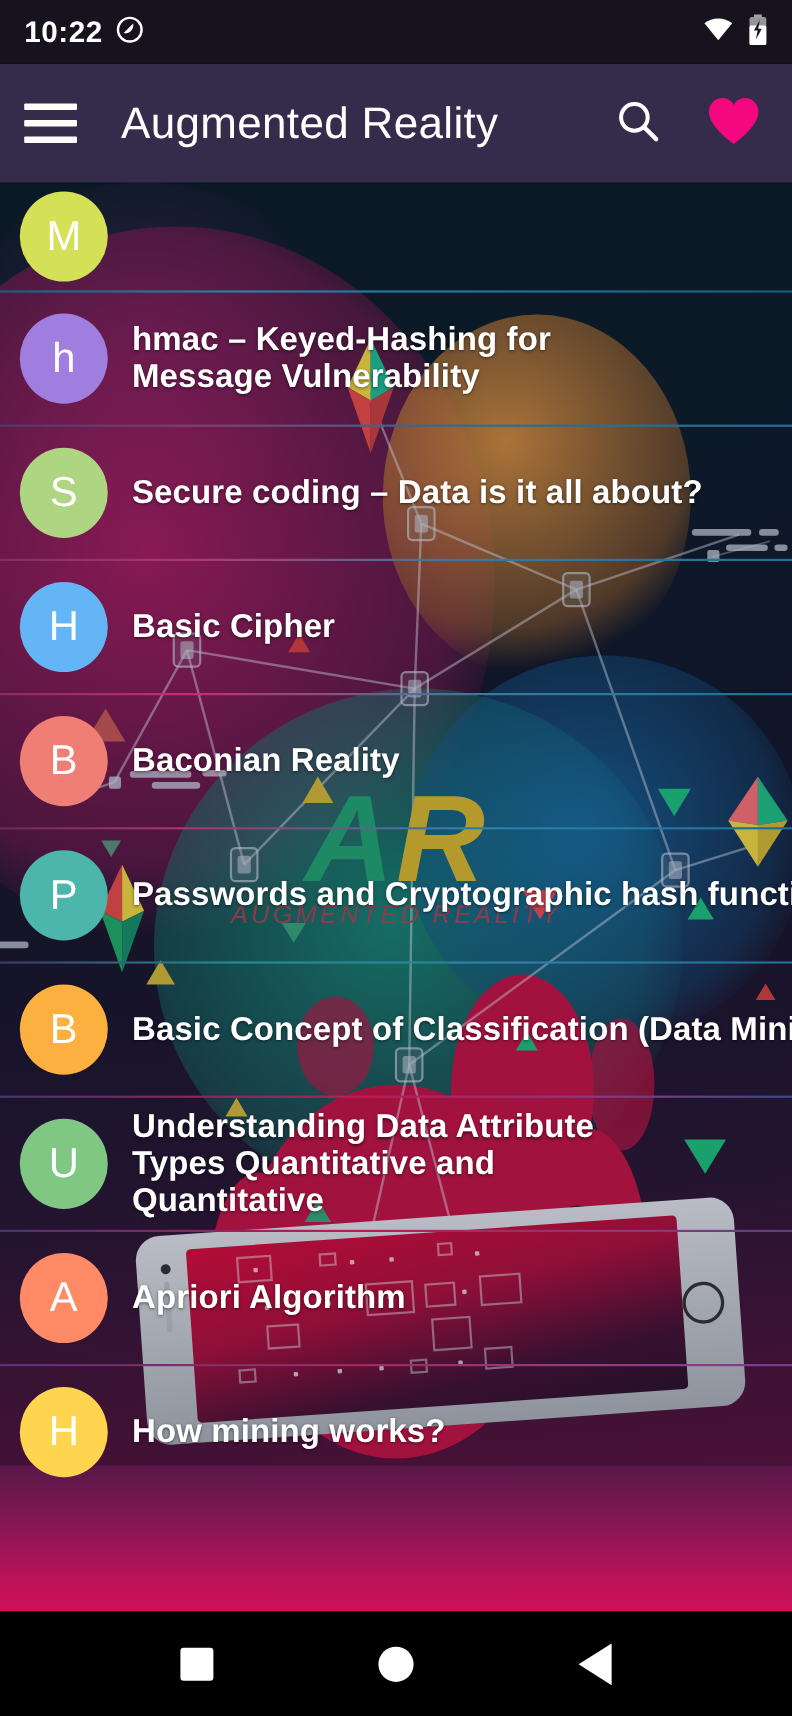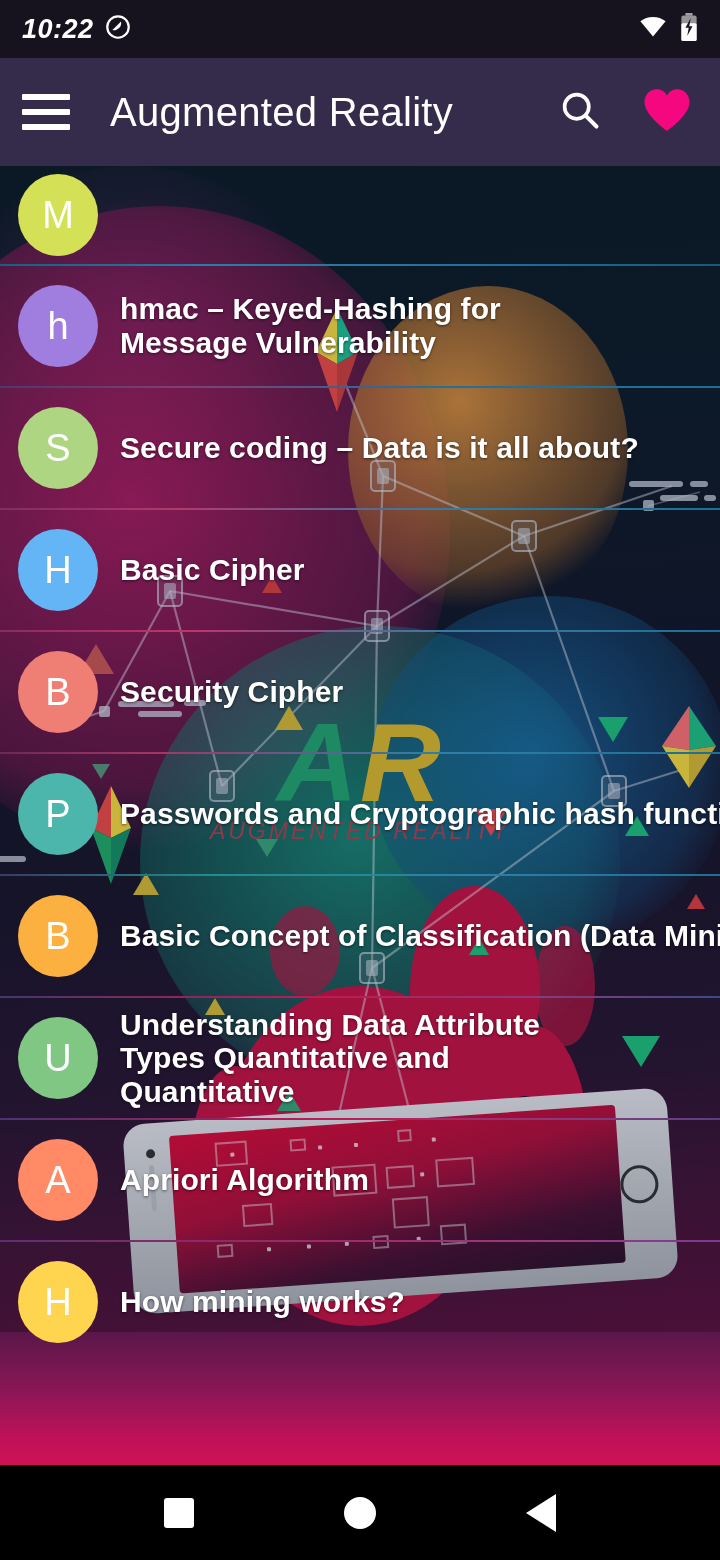--- a/index.html
+++ b/index.html
@@ -11,21 +11,20 @@
     position:relative;
   }
 
   
   .statusbar{
     position:absolute; top:0; left:0; width:720px; height:58px;
     background:#16121e;
     display:flex; align-items:center; justify-content:space-between;
     padding:0 22px;
     z-index:60;
-    font-style:italic;
   }
   .sb-left{ display:flex; align-items:center; gap:10px; }
   .sb-time{ color:#fff; font-size:27px; font-weight:700; letter-spacing:.5px; }
   .sb-right{ display:flex; align-items:center; gap:12px; }
 
   
   .appbar{
     position:absolute; top:58px; left:0; width:720px; height:108px;
     background:#342c4a;
     display:flex; align-items:center;
@@ -394,21 +393,21 @@
     <div class="avatar" style="background:#64b5f6;">
       <span>H</span>
     </div>
     <div class="row-title">Basic Cipher</div>
   </div>
 
   <div class="row" style="top:466px;height:120px;">
     <div class="avatar" style="background:#ef7e75;">
       <span>B</span>
     </div>
-    <div class="row-title">Security Cipher</div>
+    <div class="row-title">Baconian Reality</div>
   </div>
 
   <div class="row" style="top:588px;height:120px;">
     <div class="avatar" style="background:#4db6ac;">
       <span>P</span>
     </div>
     <div class="row-title" style="white-space:nowrap;">Passwords and Cryptographic hash function</div>
   </div>
 
   <div class="row" style="top:710px;height:120px;">

